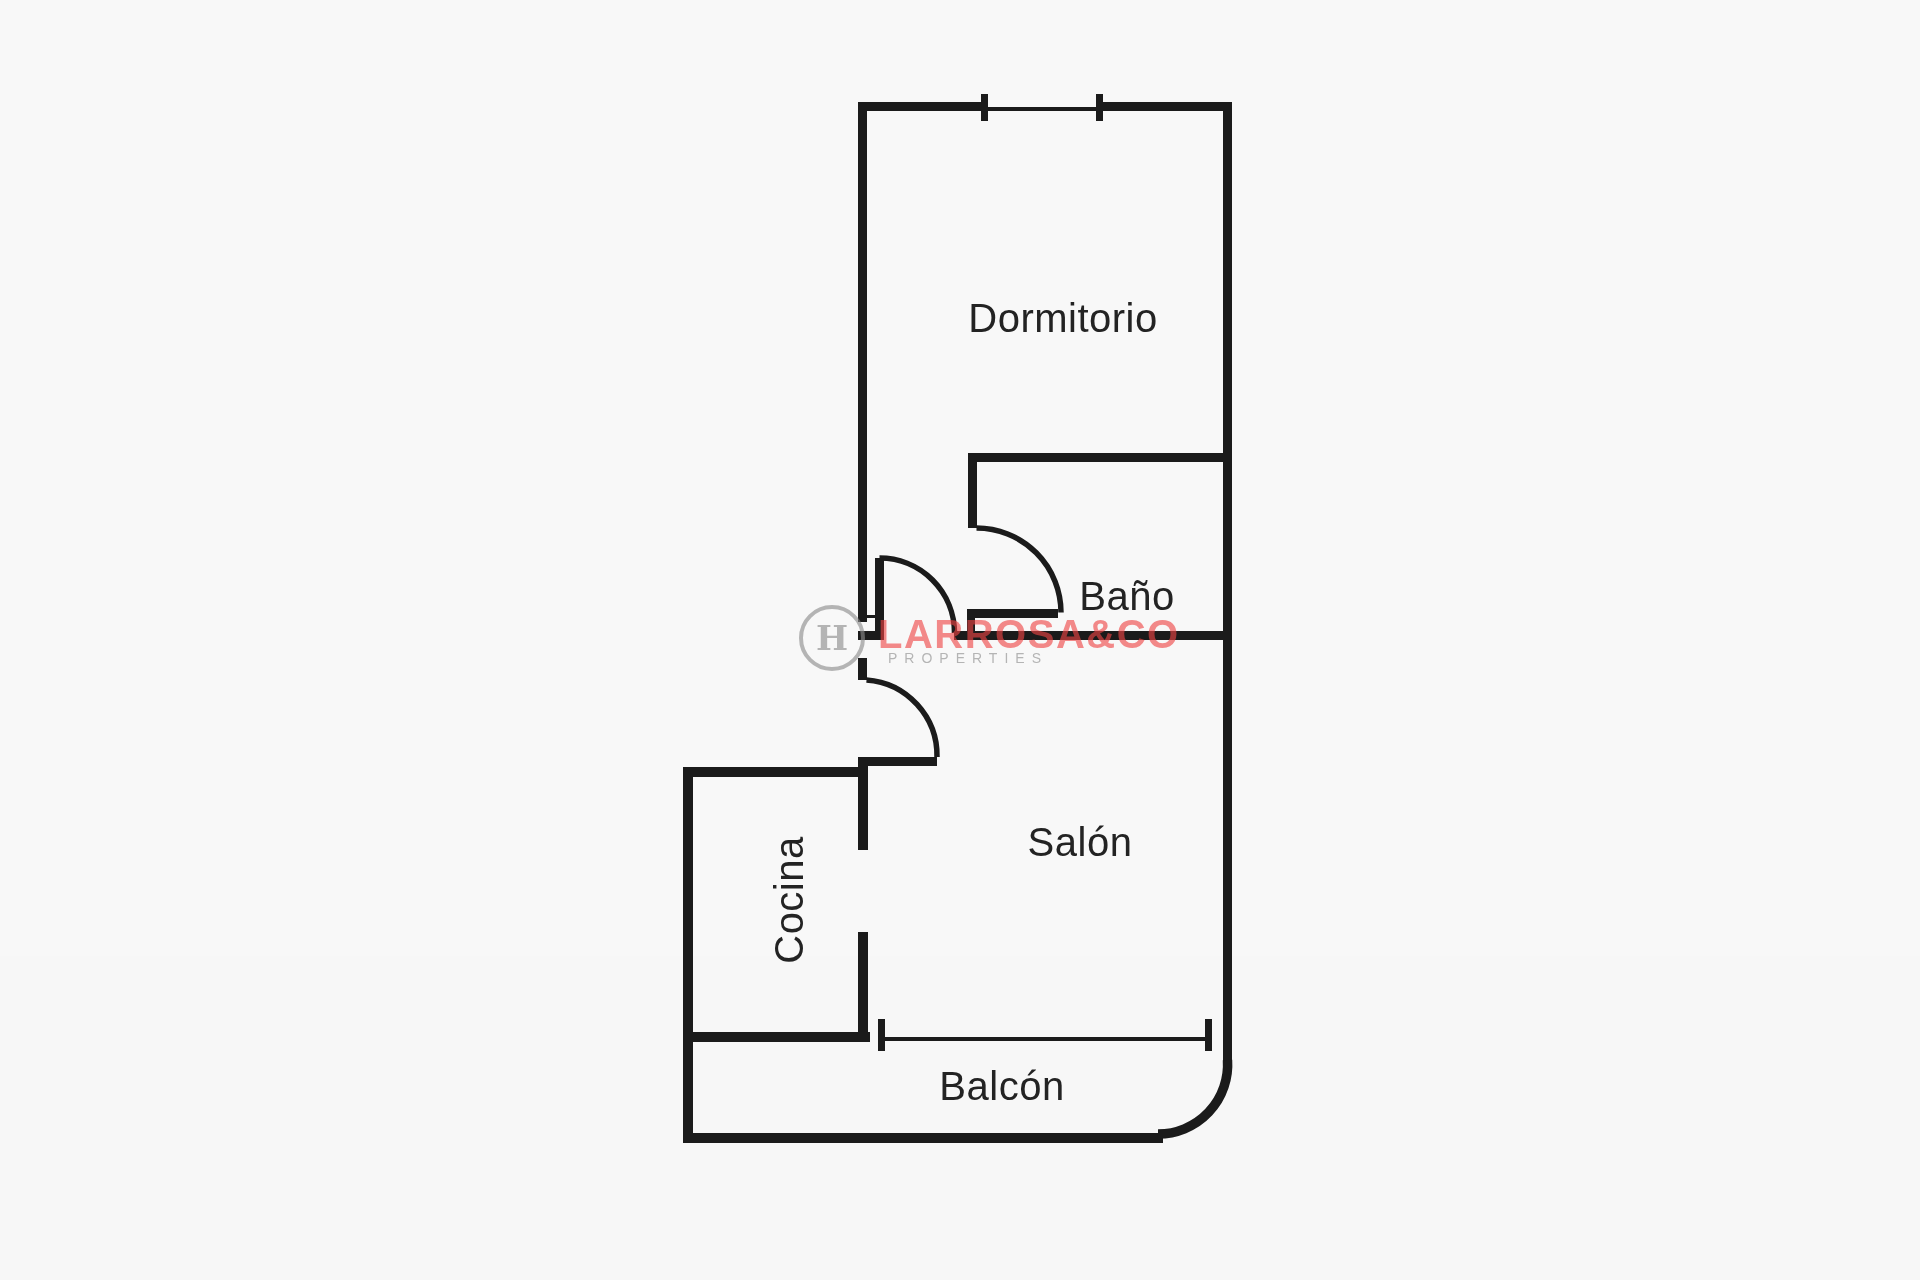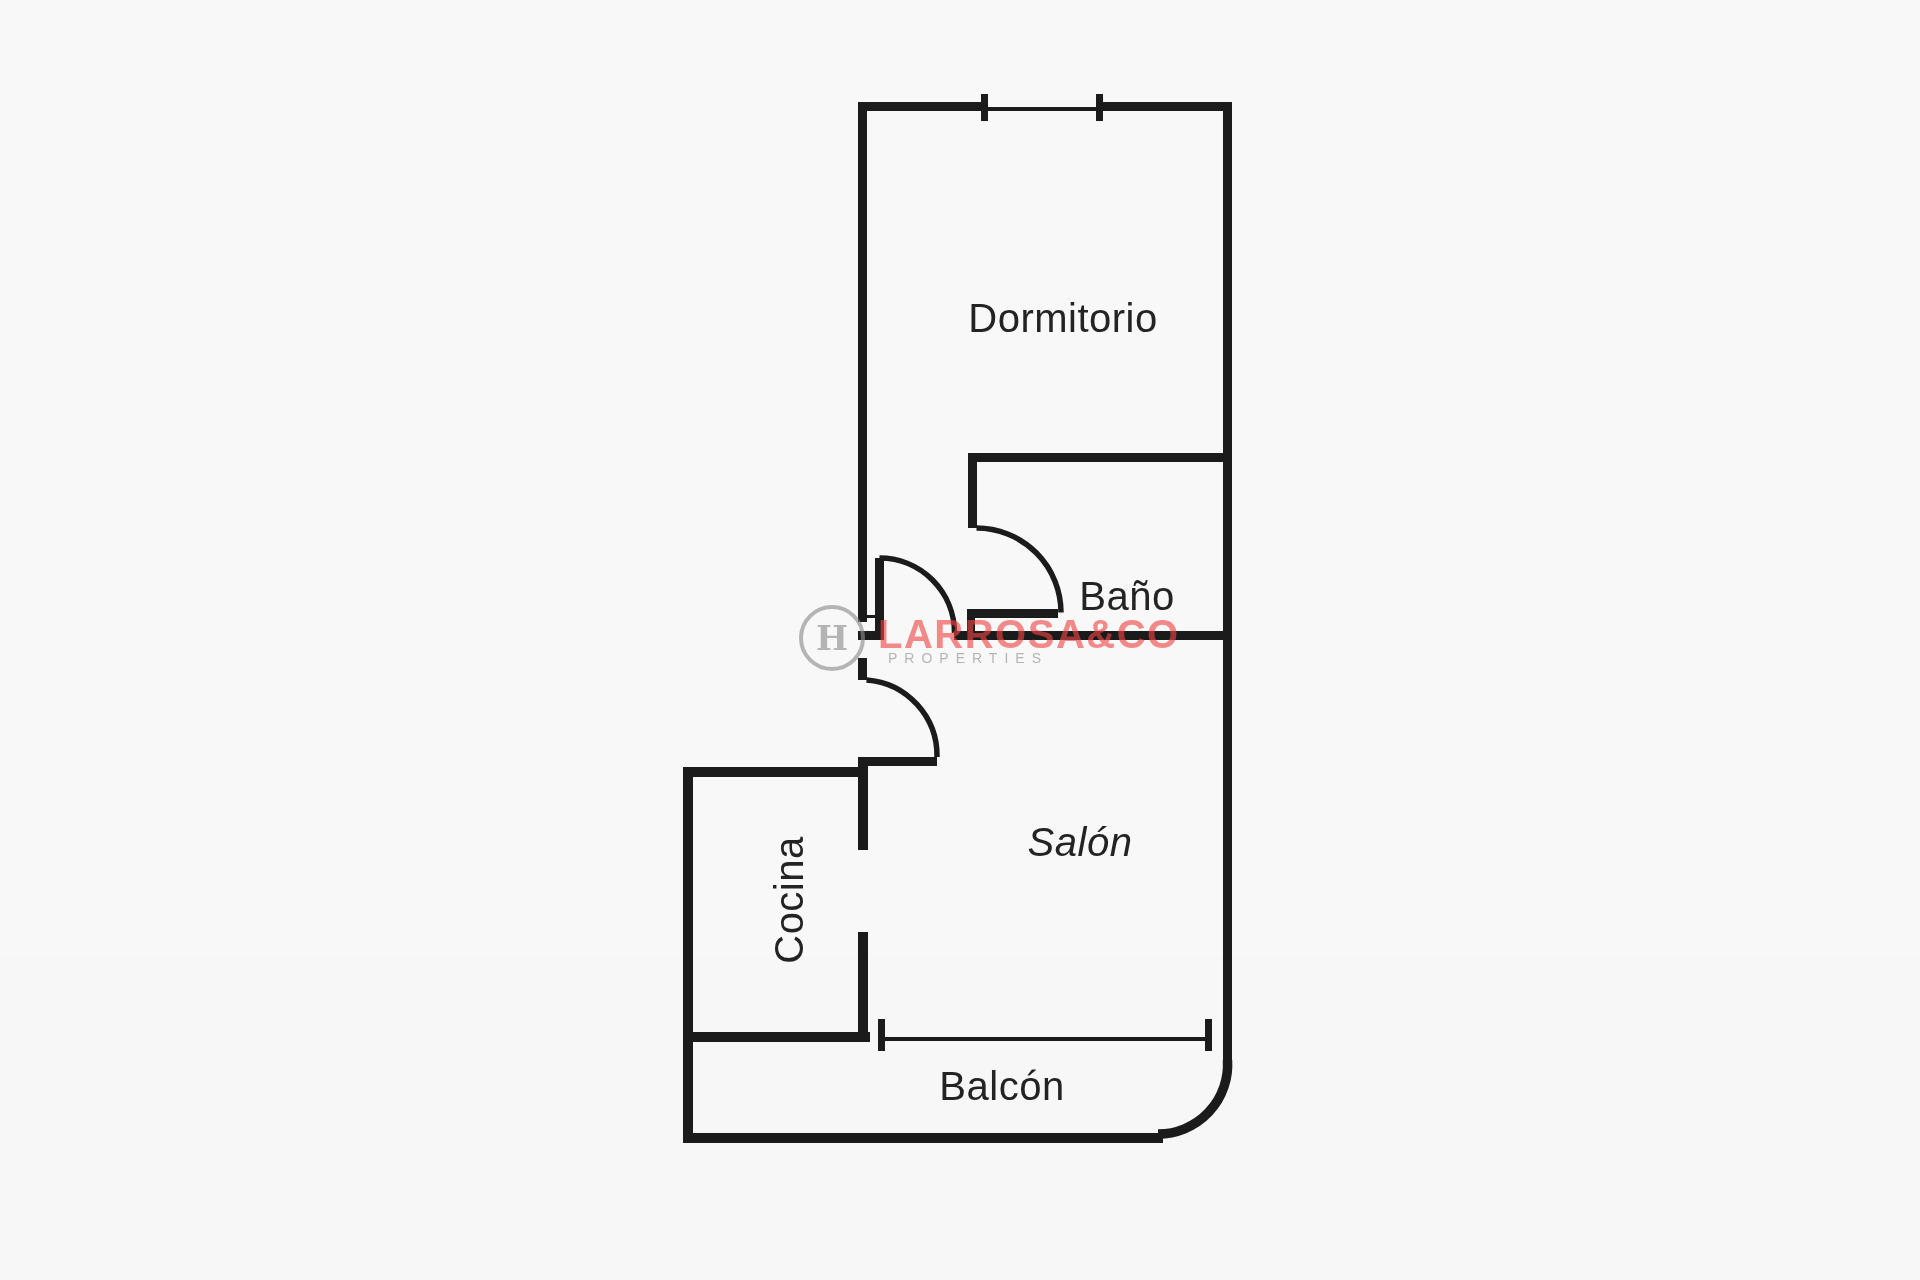--- a/index.html
+++ b/index.html
@@ -112,21 +112,21 @@
 
     <path d="M 976.5 528 A 84.5 84.5 0 0 1 1061 612.5" fill="none" stroke="#1b1b1b" stroke-width="5.5"></path>
     <path d="M 879.5 558 A 75 75 0 0 1 954.5 633" fill="none" stroke="#1b1b1b" stroke-width="5.5"></path>
     <path d="M 866.5 680 A 76 76 0 0 1 937 757" fill="none" stroke="#1b1b1b" stroke-width="5.5"></path>
   </svg>
 
   <div class="room-label" style="left:1063px;top:318px;">Dormitorio</div>
 
   <div class="room-label" style="left:1127px;top:596px;">Baño</div>
 
-  <div class="room-label" style="left:1080px;top:842px;font-style:italic;">Salón</div>
+  <div class="room-label" style="left:1080px;top:842px;">Salón</div>
 
   <div class="room-label rot" style="left:789px;top:900px;">Cocina</div>
 
   <div class="room-label" style="left:1002px;top:1086px;">Balcón</div>
 
   <div class="watermark">
     <div class="wm-circle">
       <span>H</span>
     </div>
     <div class="wm-name">LARROSA&amp;CO</div>

